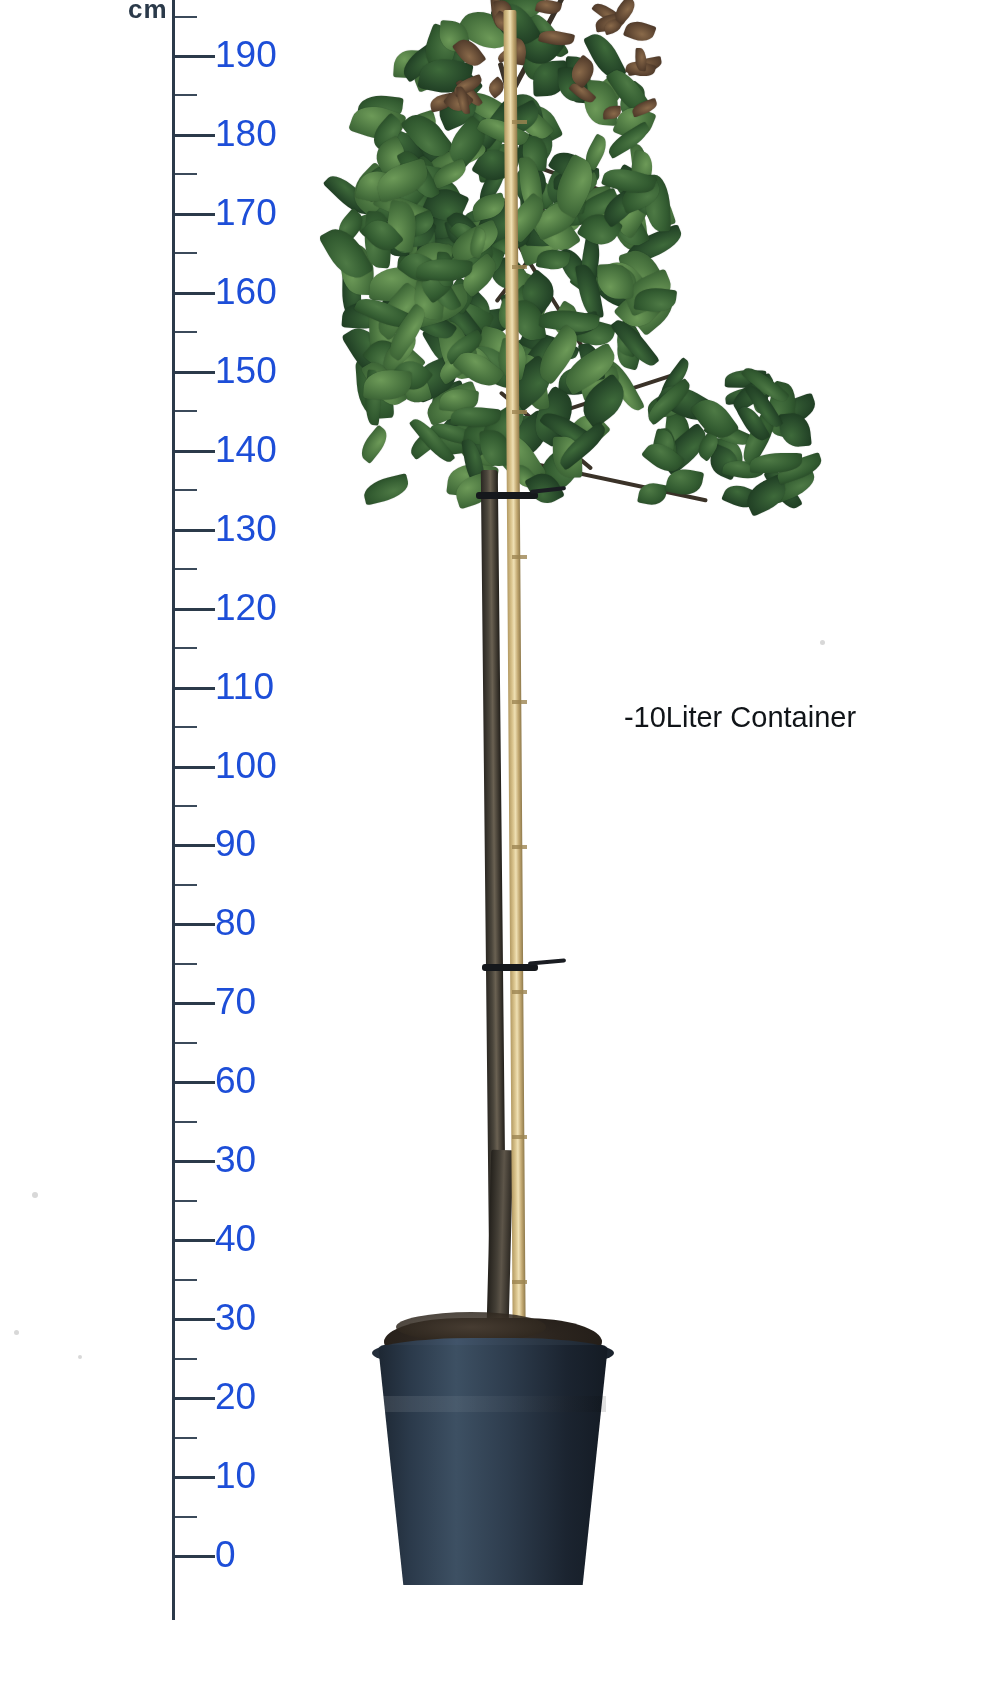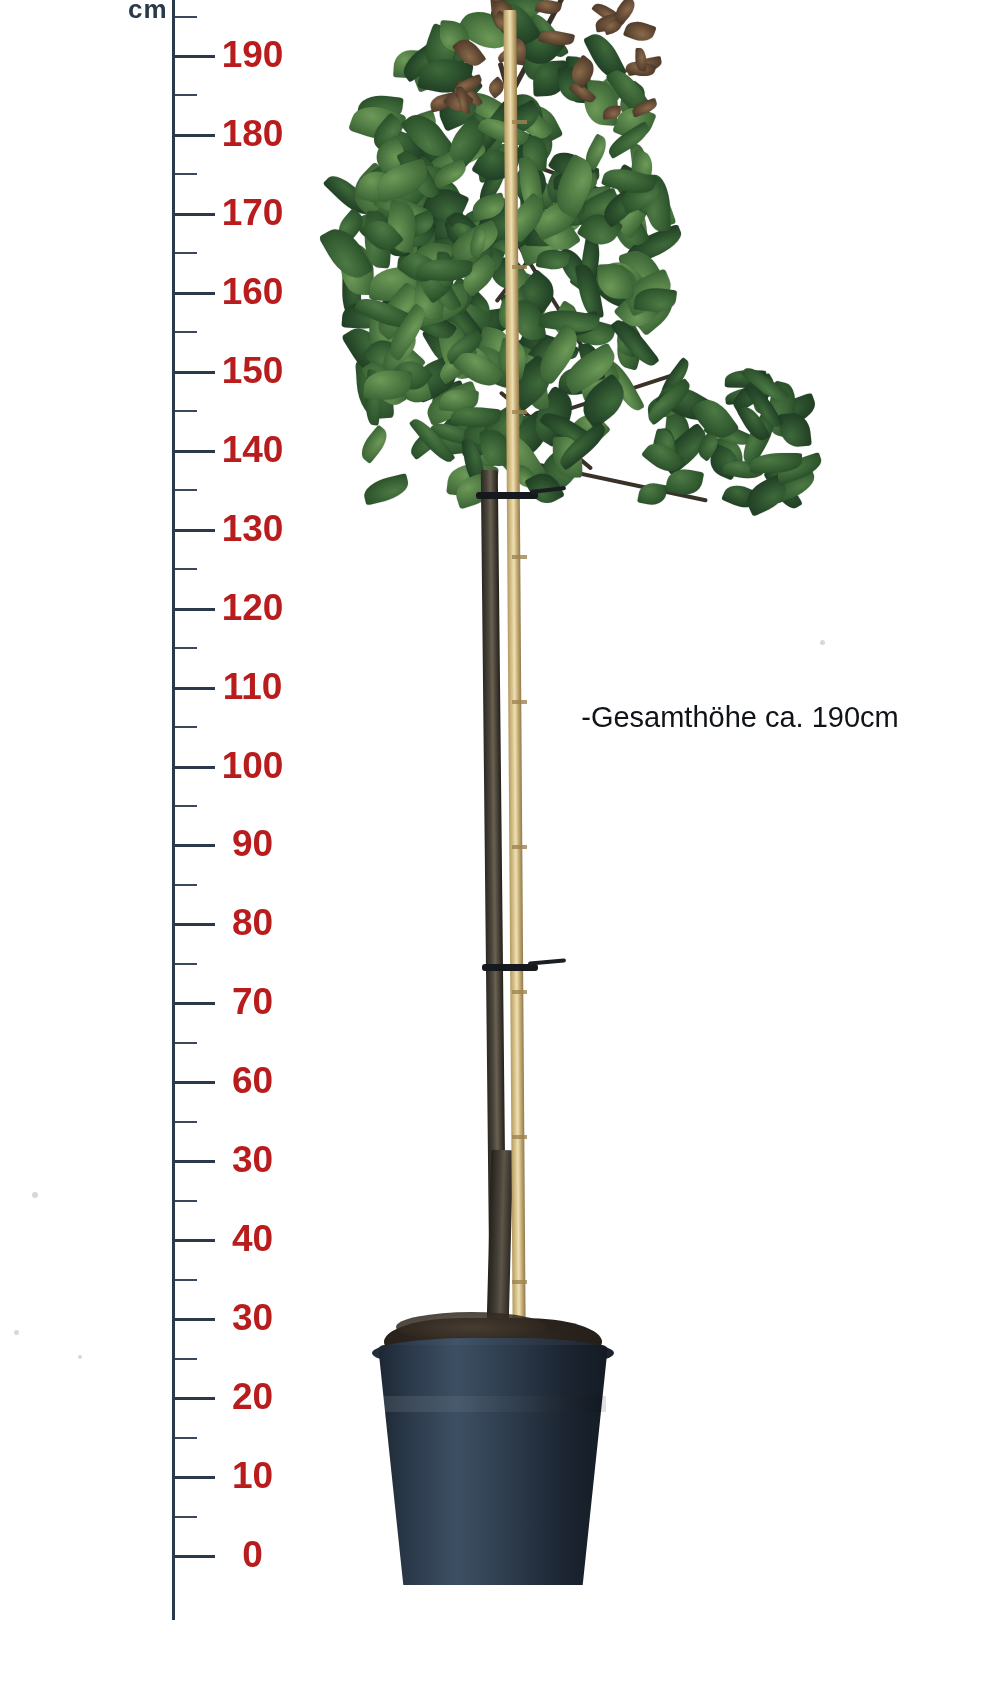--- a/index.html
+++ b/index.html
@@ -47,25 +47,25 @@
     left: 55px;
     width: 22px;
     height: 2px;
     background: #3b4a5a;
   }
   .tick-label {
     position: absolute;
     left: 95px;
     transform: translateY(-50%);
     font-size: 37px;
-    font-weight: bold;
-    color: #b91c1c;
+    font-weight: normal;
+    color: #1d4ed8;
     font-family: "Liberation Sans", sans-serif;
     white-space: nowrap;
-    text-align: center;
+    text-align: left;
     width: 75px;
   }
   .unit-label {
     position: absolute;
     left: 8px;
     top: -6px;
     font-size: 26px;
     font-weight: bold;
     color: #2b3a4a;
     letter-spacing: 1px;
@@ -667,20 +667,20 @@
     <div class="tie-tail" style="left:228px; top:960px; width:38px; transform:rotate(-5deg);"></div>
 
     <div class="soil"></div>
     <div class="soil-2"></div>
     <div class="pot-rim"></div>
     <div class="pot"></div>
     <div class="pot-rim2"></div>
   </div>
 
   <div id="caption">
-    <div>-Gesamthöhe ca. 190cm</div>
+    <div>-10Liter Container</div>
   </div>
 
   <div class="speck" style="left:32px; top:1192px; width:6px; height:6px;"></div>
   <div class="speck" style="left:14px; top:1330px; width:5px; height:5px;"></div>
   <div class="speck" style="left:78px; top:1355px; width:4px; height:4px;"></div>
   <div class="speck" style="left:820px; top:640px; width:5px; height:5px;"></div>
 </div>
 
 </body></html>

